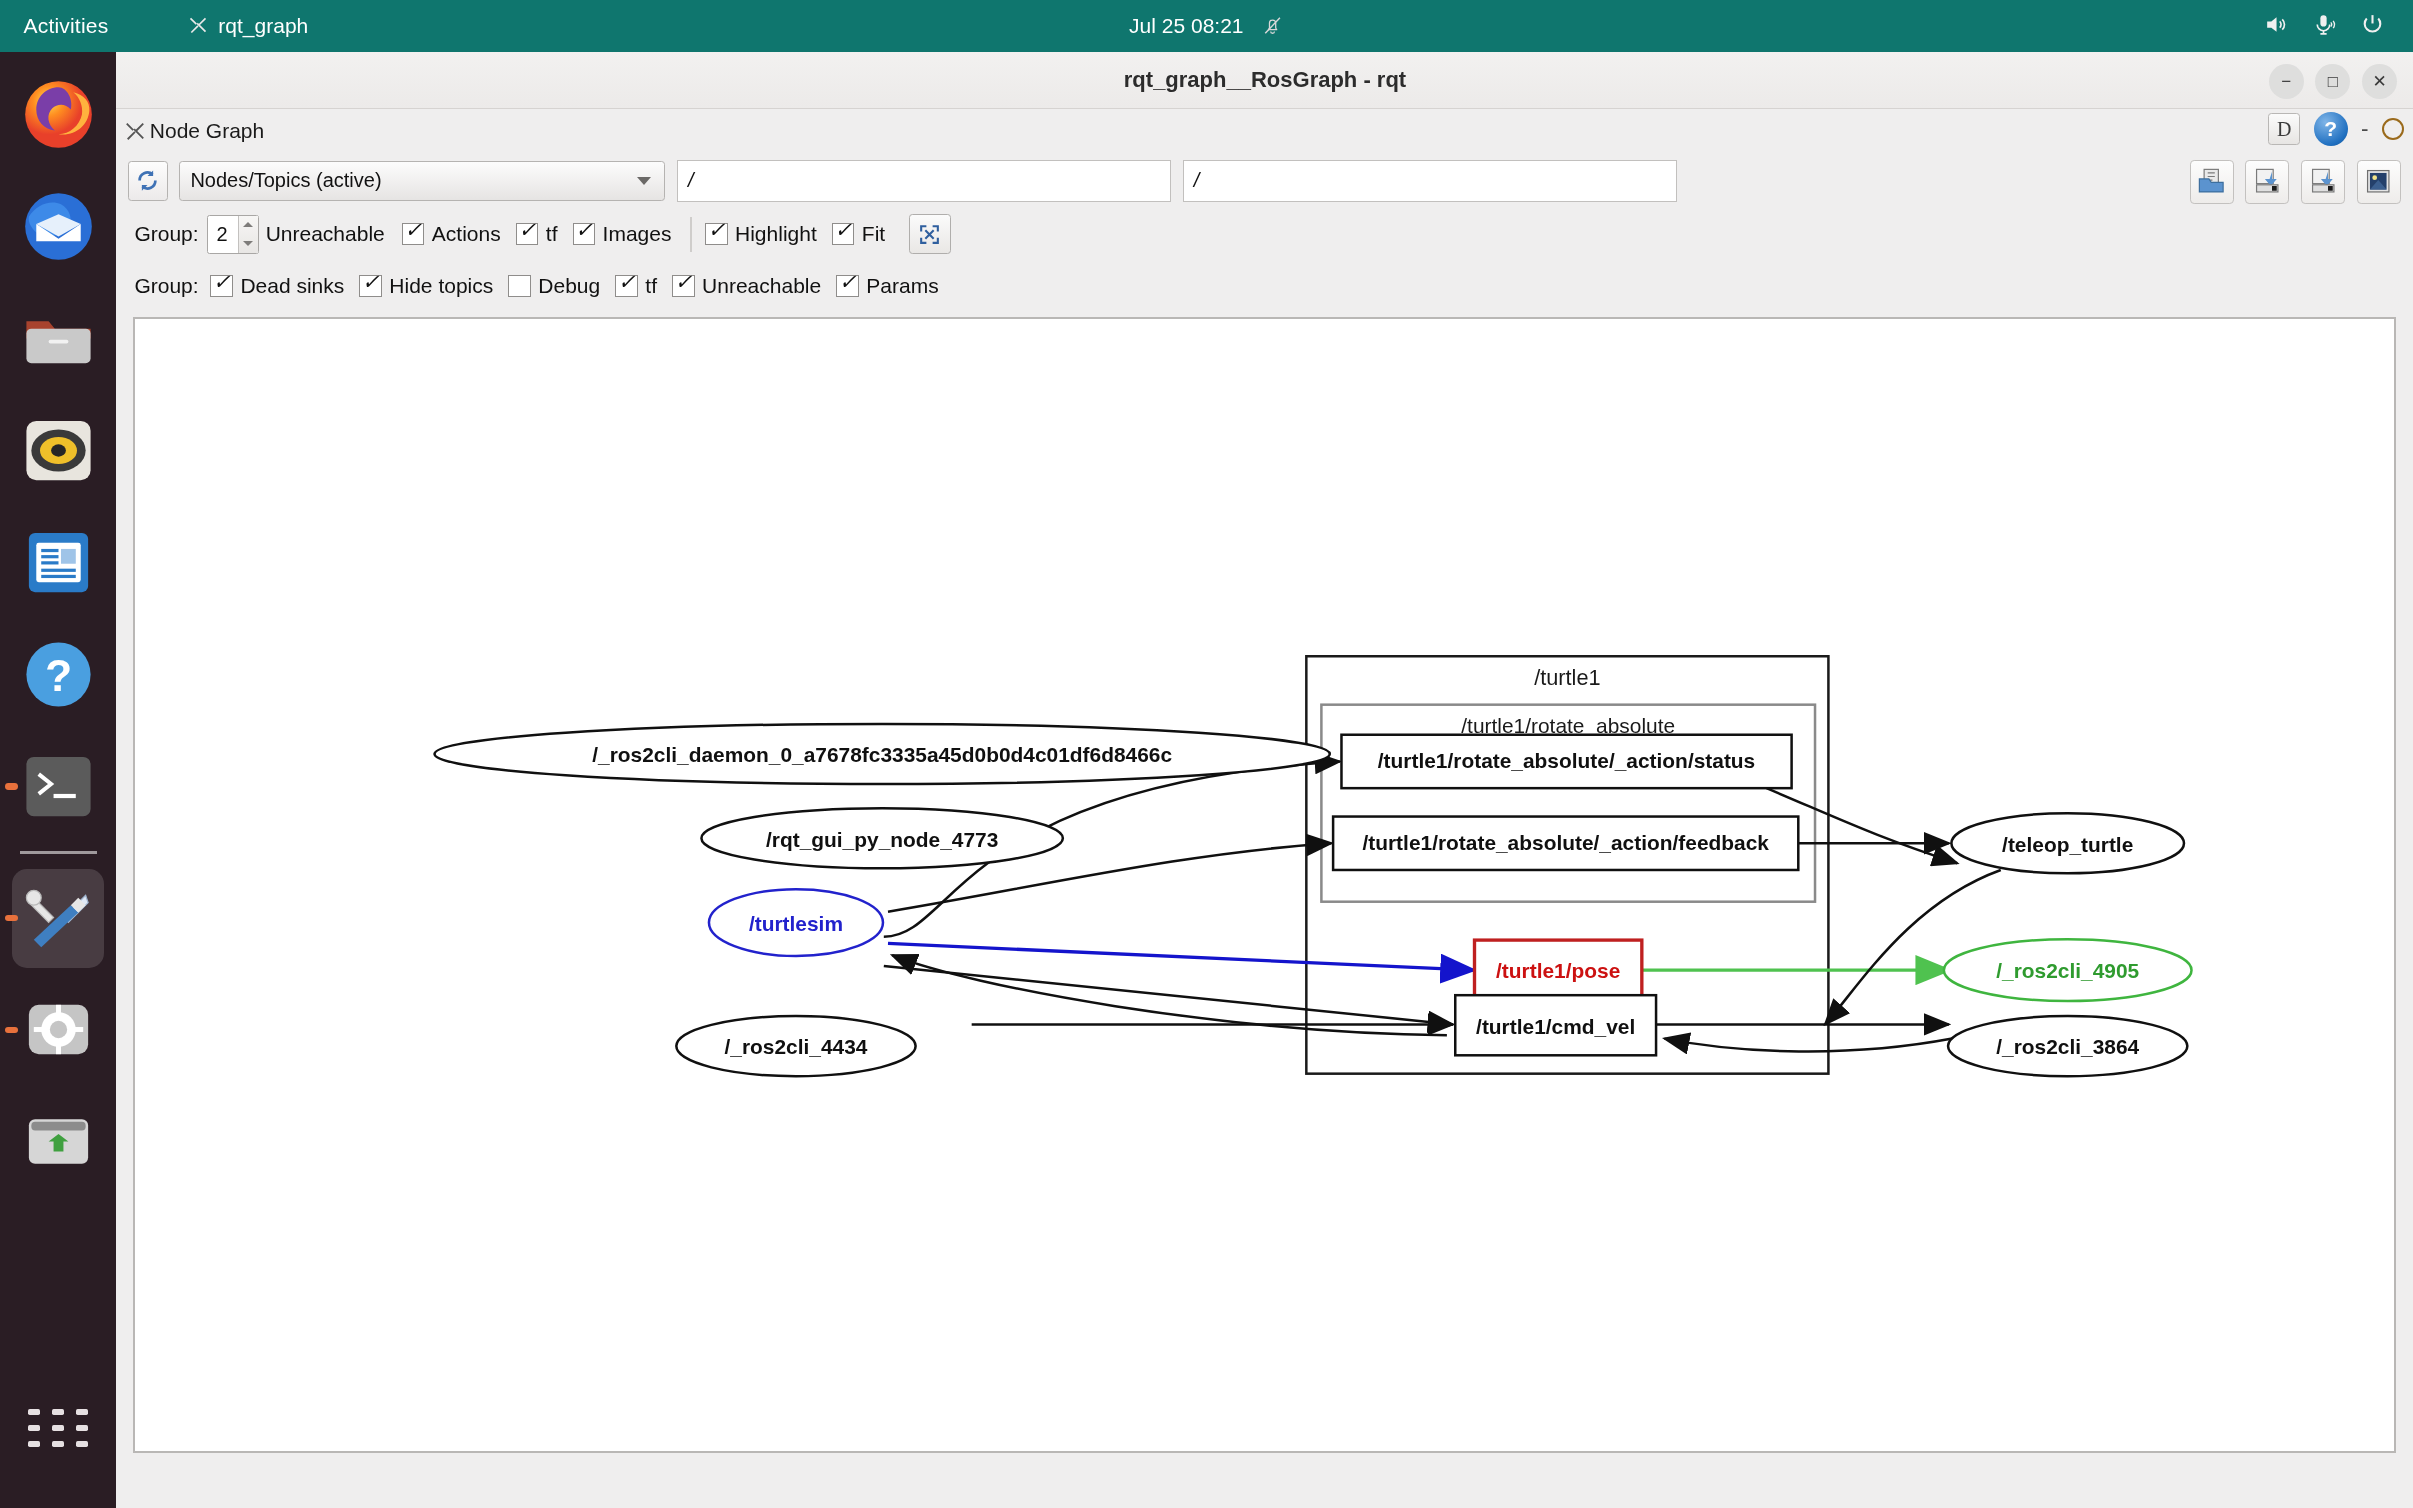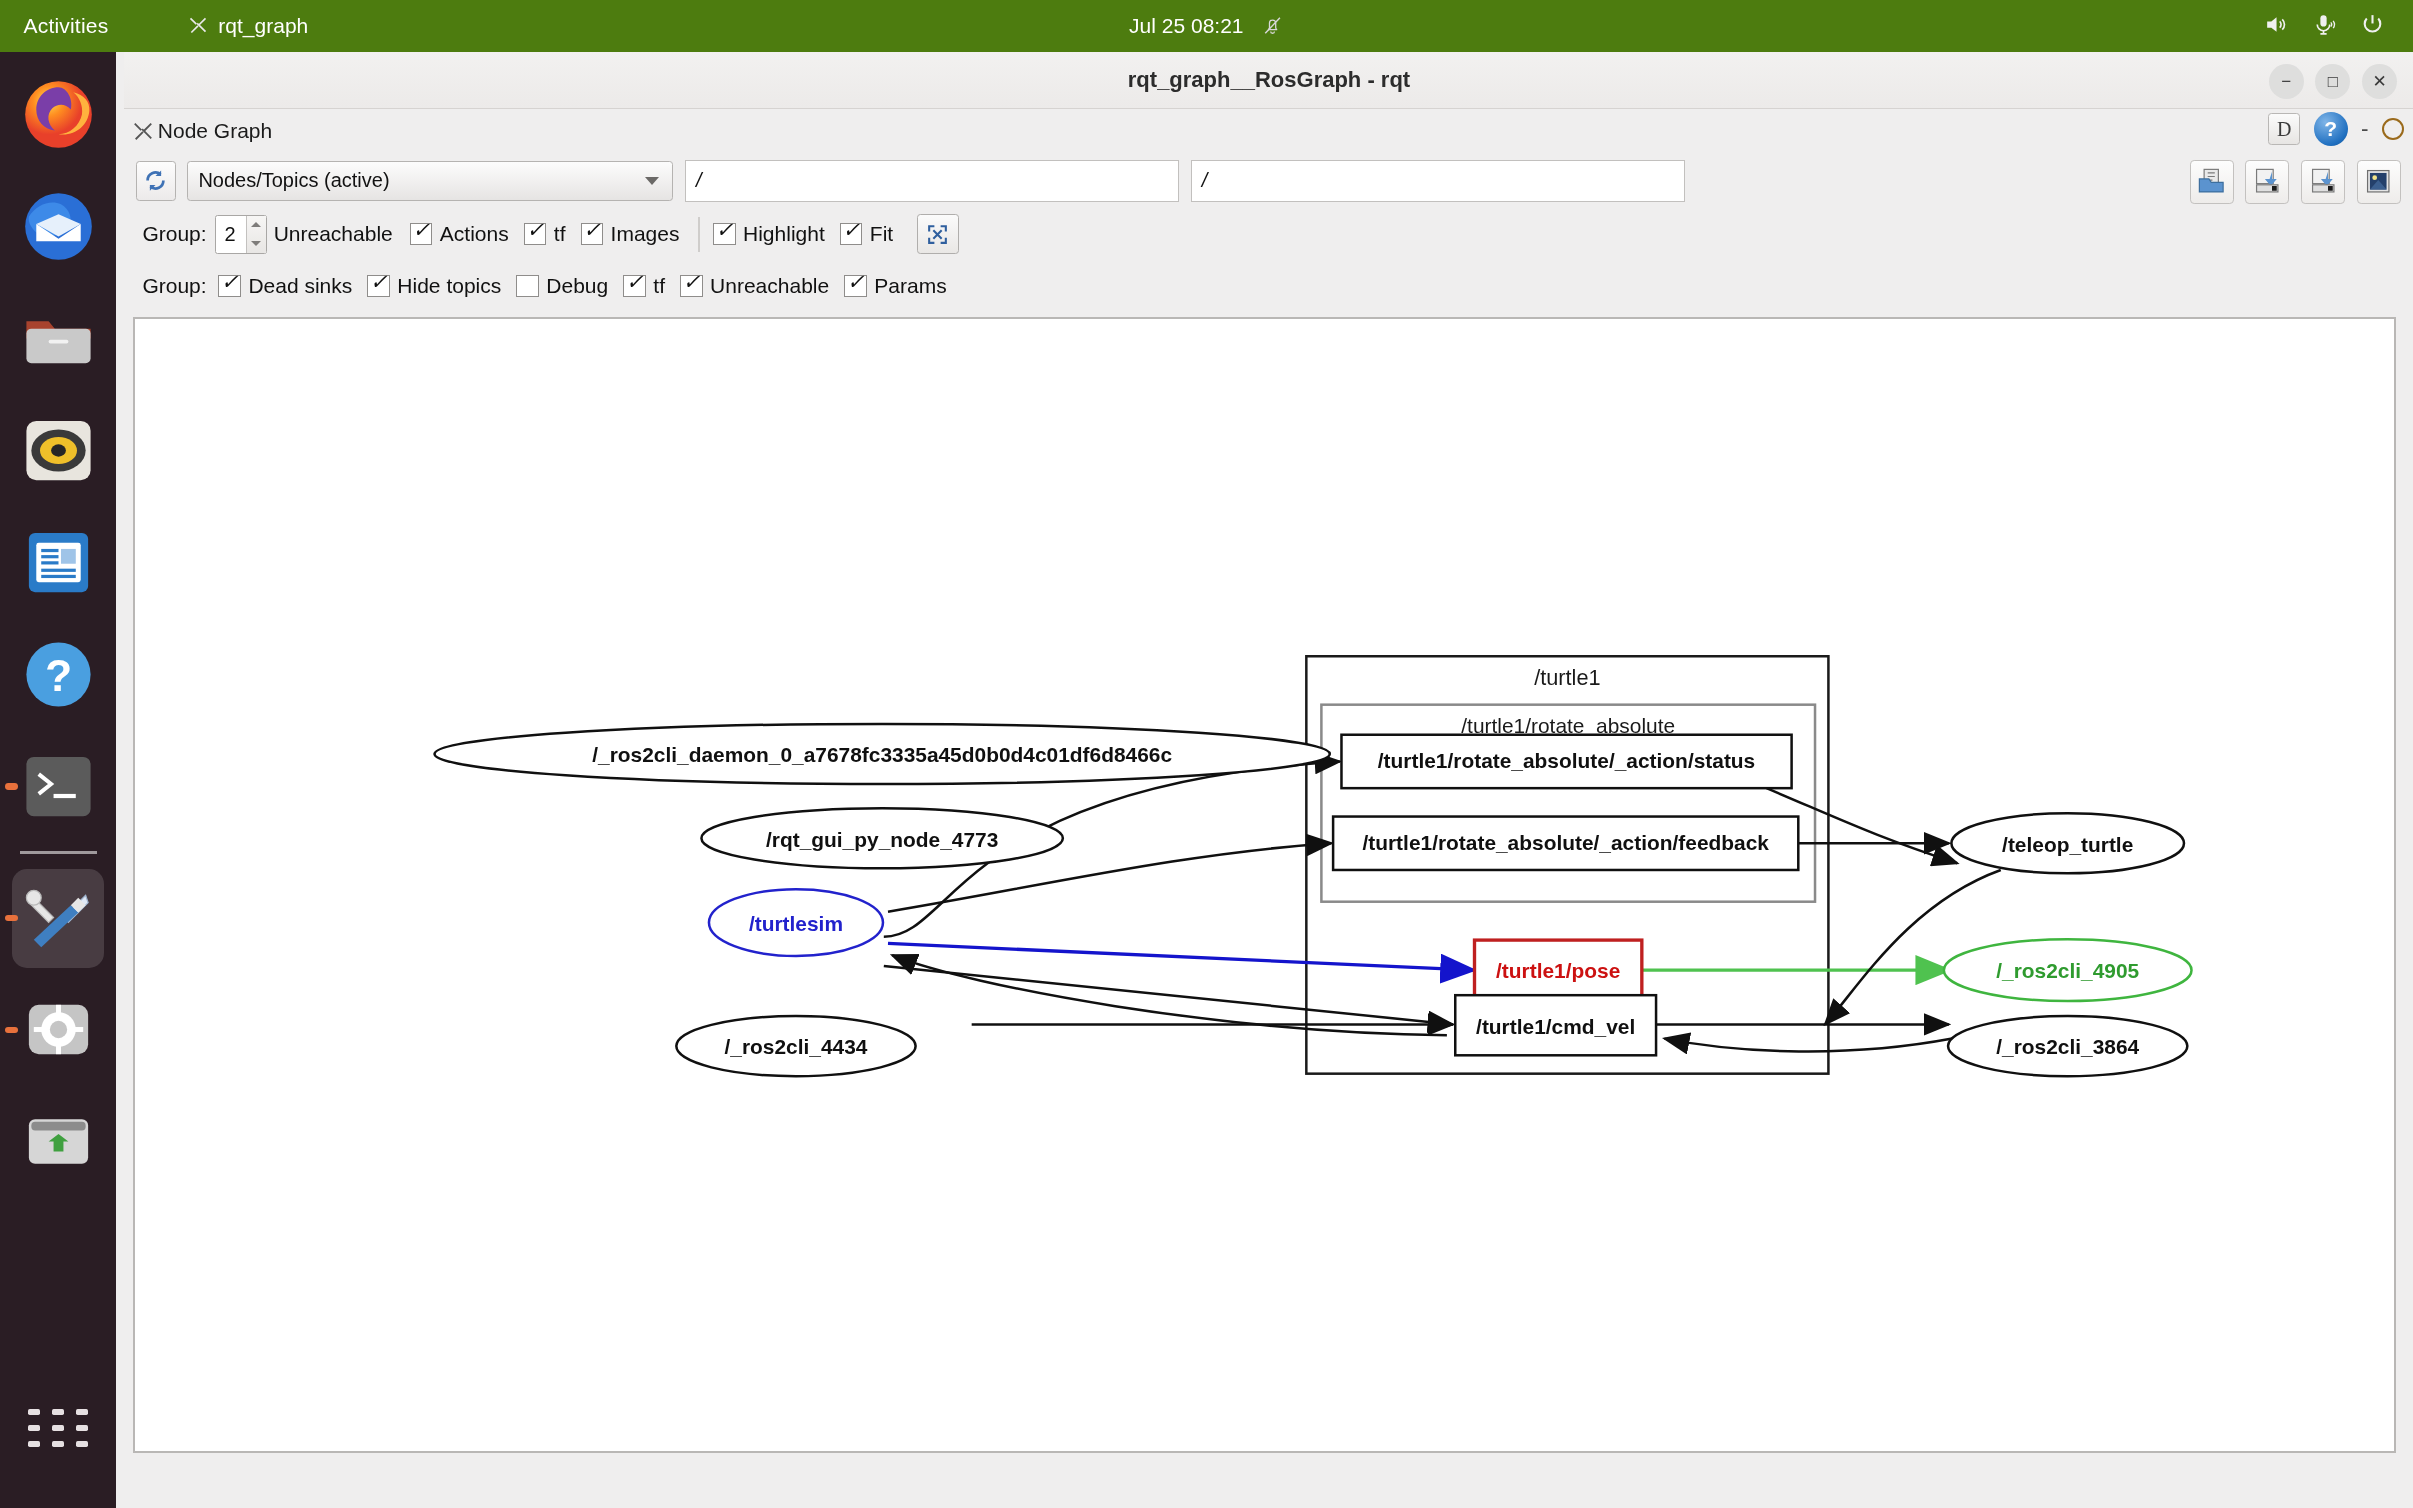--- a/index.html
+++ b/index.html
@@ -6,21 +6,21 @@
   html, body {
     width: 2413px; height: 1508px;
     font-family: "Liberation Sans", sans-serif;
     overflow: hidden;
     background: #1d1517;
   }
 
   
   #topbar {
     position: absolute; left: 0; top: 0; width: 2413px; height: 52px;
-    background: #4d7c0f;
+    background: #0f766e;
     display: flex; align-items: center;
     color: #ffffff; font-size: 21px;
   }
   #topbar .activities { margin-left: 23.5px; letter-spacing: 0.2px; }
   #topbar .appname { margin-left: 80px; display: flex; align-items: center; gap: 10px; }
   #topbar .clock {
     position: absolute; left: 50%; transform: translateX(-50%);
     display: flex; align-items: center; gap: 18.4px; white-space: nowrap;
   }
   #topbar .tray {
@@ -55,21 +55,20 @@
     display: flex; align-items: center; justify-content: center;
   }
   .grid9 { display: grid; grid-template-columns: repeat(3, 11.7px); gap: 9.2px 12.6px; }
   .grid9 i { display: block; width: 11.7px; height: 6.7px; background: #e6e0e2; border-radius: 1.7px; }
 
   
   #win {
     position: absolute; left: 116px; top: 52px;
     width: 2298px; height: 1456px;
     background: #efeeee;
-    padding-left: 8px;
   }
   #titlebar {
     position: relative; height: 57px; width: 100%;
     background: linear-gradient(#f2f1f0, #eceae9);
     border-bottom: 0.8px solid #d6d3d1;
     display: flex; align-items: center; justify-content: center;
   }
   #titlebar .title { font-size: 22px; font-weight: bold; color: #2c2c2c; }
   #win-ctrls { position: absolute; right: 17px; top: 11.7px; display: flex; gap: 11.7px; }
   .wbtn {

